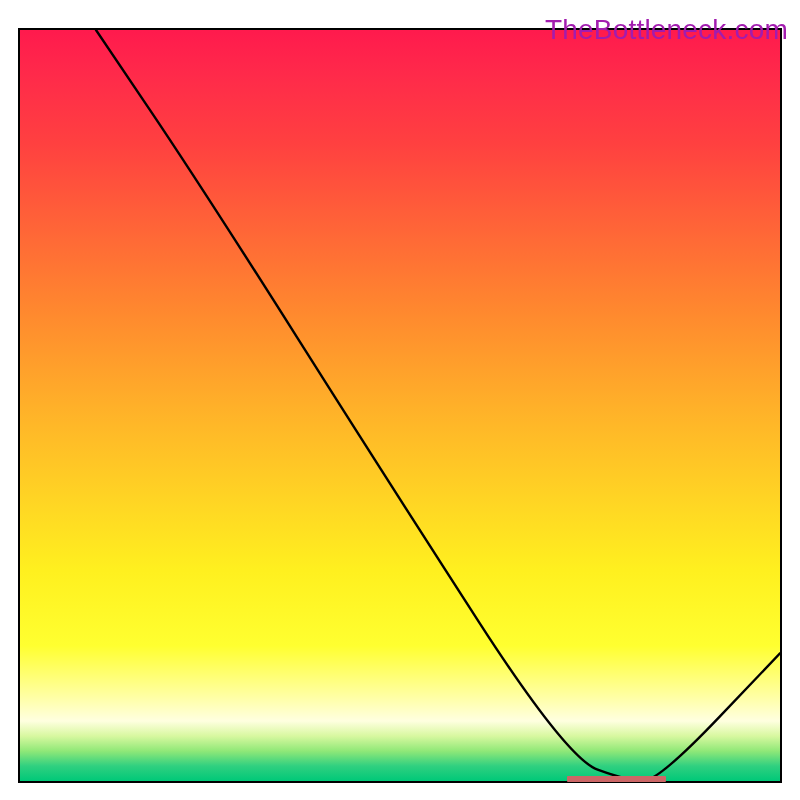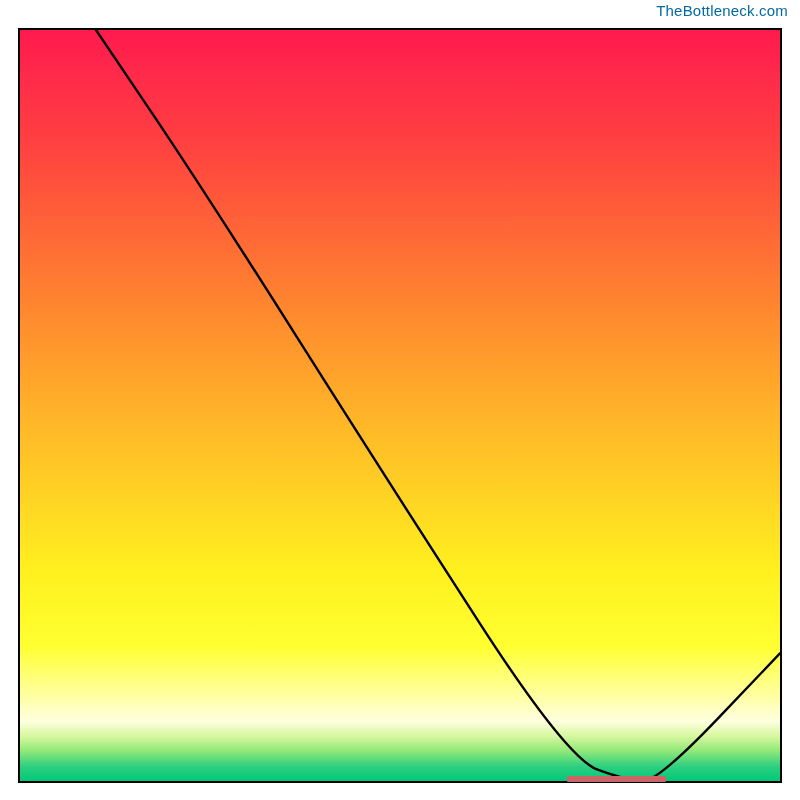--- a/index.html
+++ b/index.html
@@ -11,25 +11,25 @@
     background: #ffffff;
     font-family: Arial, Helvetica, sans-serif;
   }
   .container {
     position: relative;
     width: 800px;
     height: 800px;
   }
   .watermark {
     position: absolute;
-    top: 2px;
+    top: 14px;
     right: 12px;
-    font-size: 15px;
+    font-size: 28px;
     font-weight: 400;
-    color: #0369a1;
+    color: #a21caf;
     letter-spacing: 0.2px;
     z-index: 10;
   }
   .plot-area {
     position: absolute;
     left: 18px;
     top: 28px;
     width: 764px;
     height: 755px;
     background: linear-gradient(to bottom,

